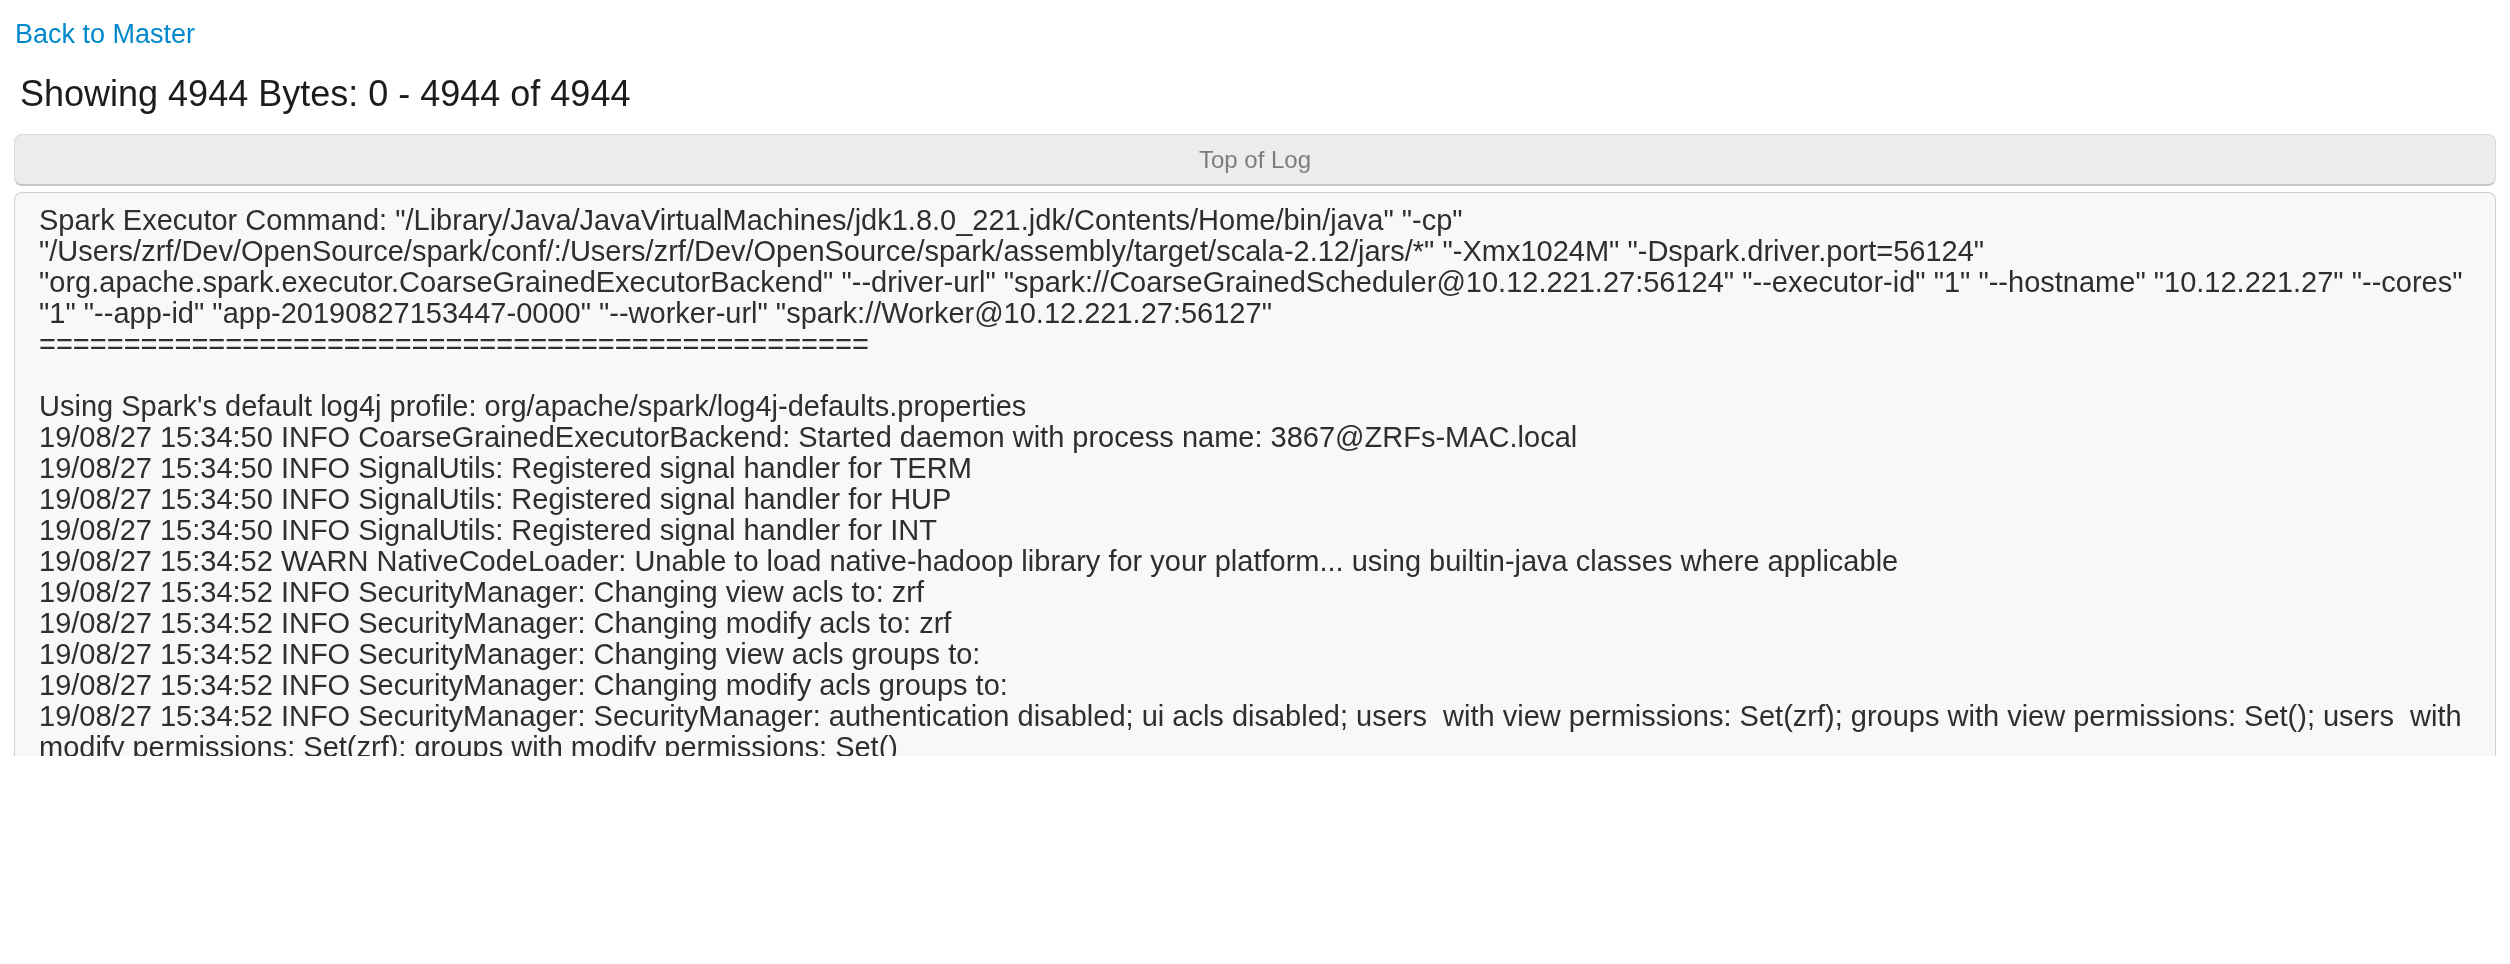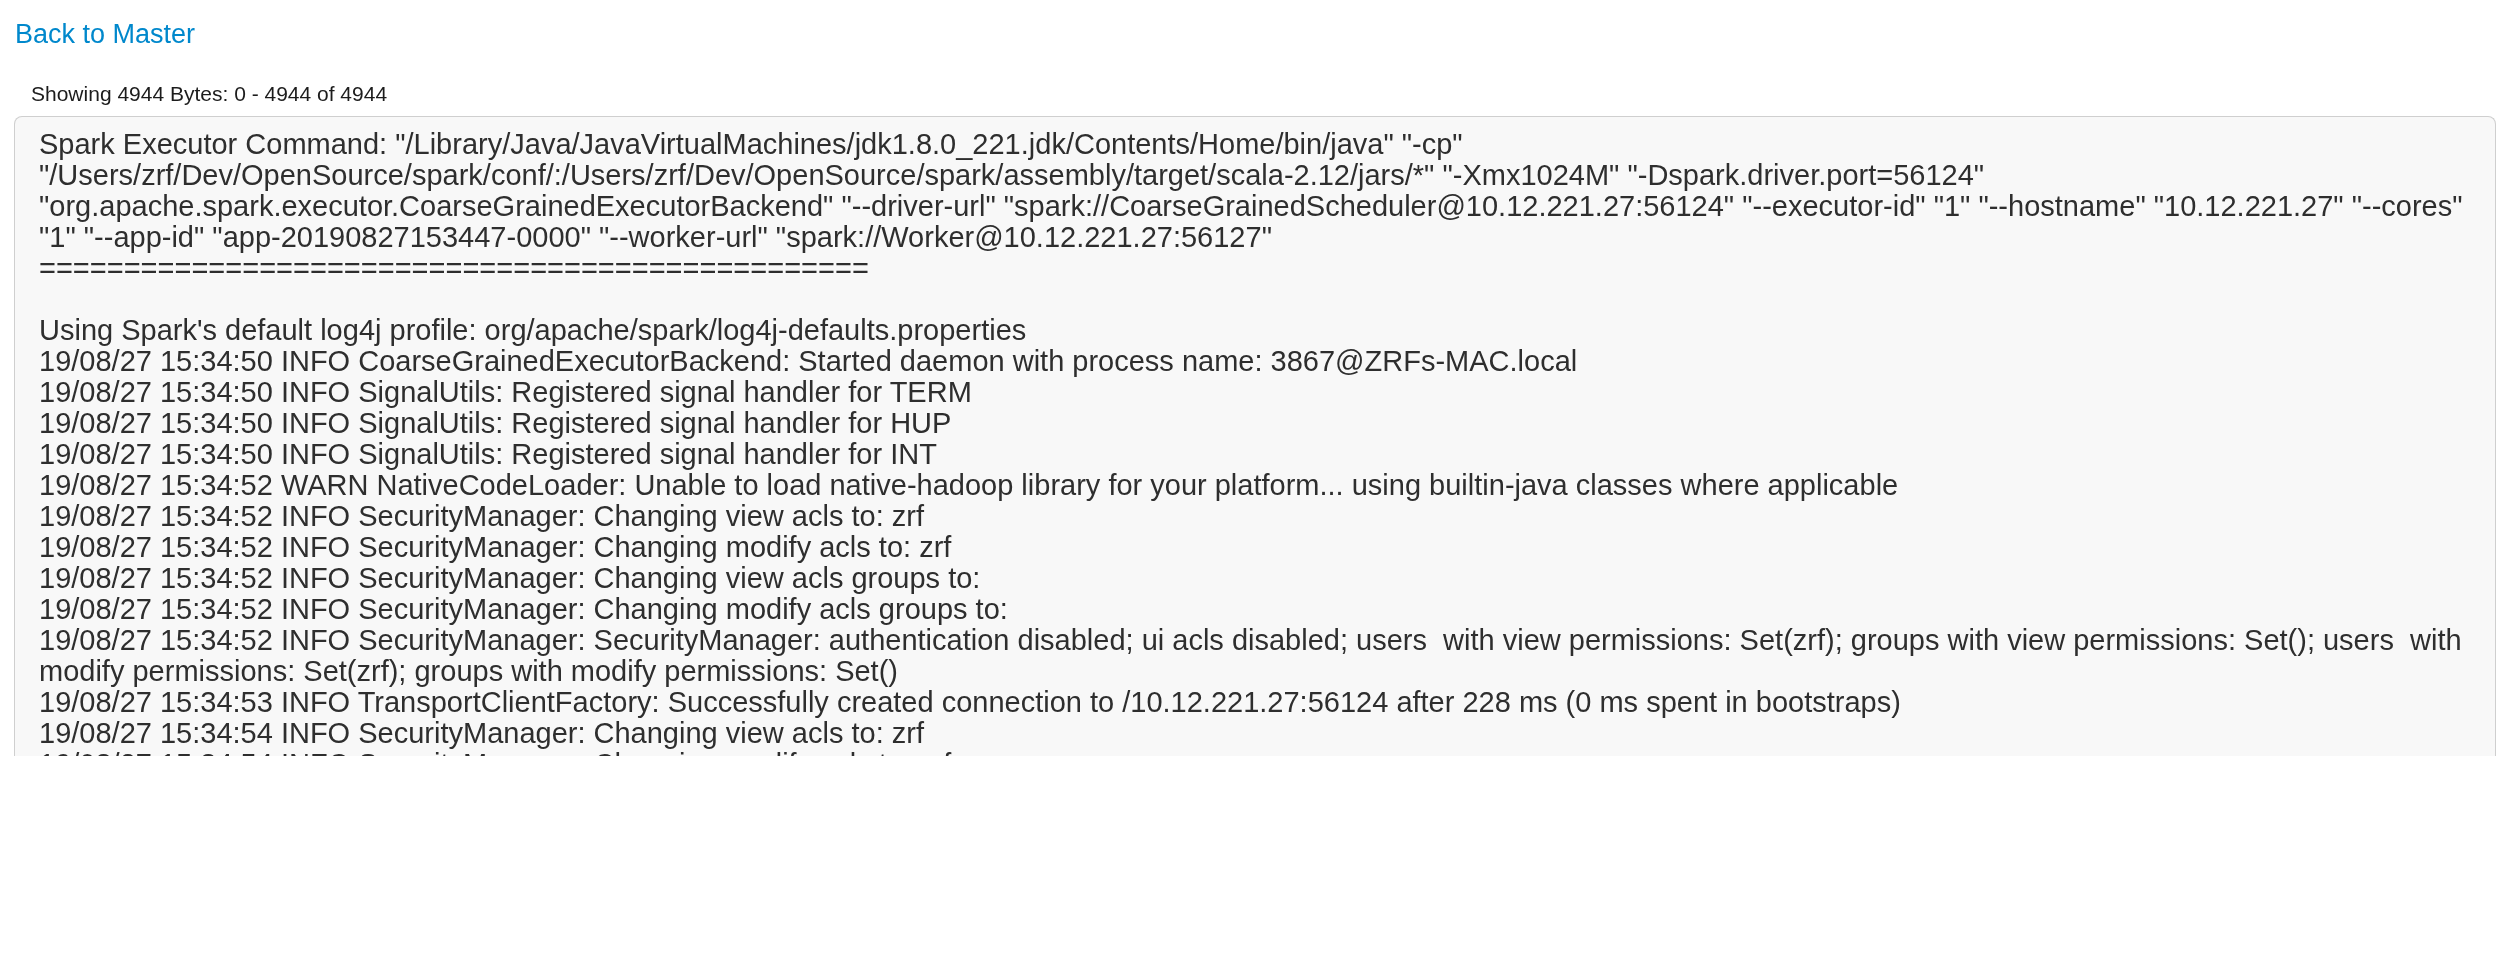--- a/index.html
+++ b/index.html
@@ -19,22 +19,22 @@
   .back-link {
     display: inline-block;
     margin: 4px 0 0 1px;
     font-size: 27px;
     line-height: 32px;
     color: #0088cc;
     text-decoration: none;
     cursor: pointer;
   }
   .byte-range {
-    margin: 28px 0 0 17px;
-    font-size: 21px;
+    margin: 28px 0 0 6px;
+    font-size: 36px;
     line-height: 32px;
     color: #1c1c1c;
   }
   .log-header {
     margin-top: 24px;
     height: 52px;
     background: #ececec;
     border: 1px solid #d9d9d9;
     border-bottom: 2px solid #c6c6c6;
     border-radius: 8px;
@@ -67,20 +67,23 @@
 </style>
 </head>
 <body>
 
 <div class="page">
 
   <a class="back-link" href="#">Back to Master</a>
 
   <div class="byte-range">Showing 4944 Bytes: 0 - 4944 of 4944</div>
 
+  <div class="log-header">
+    <span>Top of Log</span>
+  </div>
 
   <div class="log-box">
     <pre class="log-pre">Spark Executor Command: "/Library/Java/JavaVirtualMachines/jdk1.8.0_221.jdk/Contents/Home/bin/java" "-cp" "/Users/zrf/Dev/OpenSource/spark/conf/:/Users/zrf/Dev/OpenSource/spark/assembly/target/scala-2.12/jars/*" "-Xmx1024M" "-Dspark.driver.port=56124" "org.apache.spark.executor.CoarseGrainedExecutorBackend" "--driver-url" "spark://CoarseGrainedScheduler@10.12.221.27:56124" "--executor-id" "1" "--hostname" "10.12.221.27" "--cores" "1" "--app-id" "app-20190827153447-0000" "--worker-url" "spark://Worker@10.12.221.27:56127"
 =================================================
 
 Using Spark's default log4j profile: org/apache/spark/log4j-defaults.properties
 19/08/27 15:34:50 INFO CoarseGrainedExecutorBackend: Started daemon with process name: 3867@ZRFs-MAC.local
 19/08/27 15:34:50 INFO SignalUtils: Registered signal handler for TERM
 19/08/27 15:34:50 INFO SignalUtils: Registered signal handler for HUP
 19/08/27 15:34:50 INFO SignalUtils: Registered signal handler for INT

